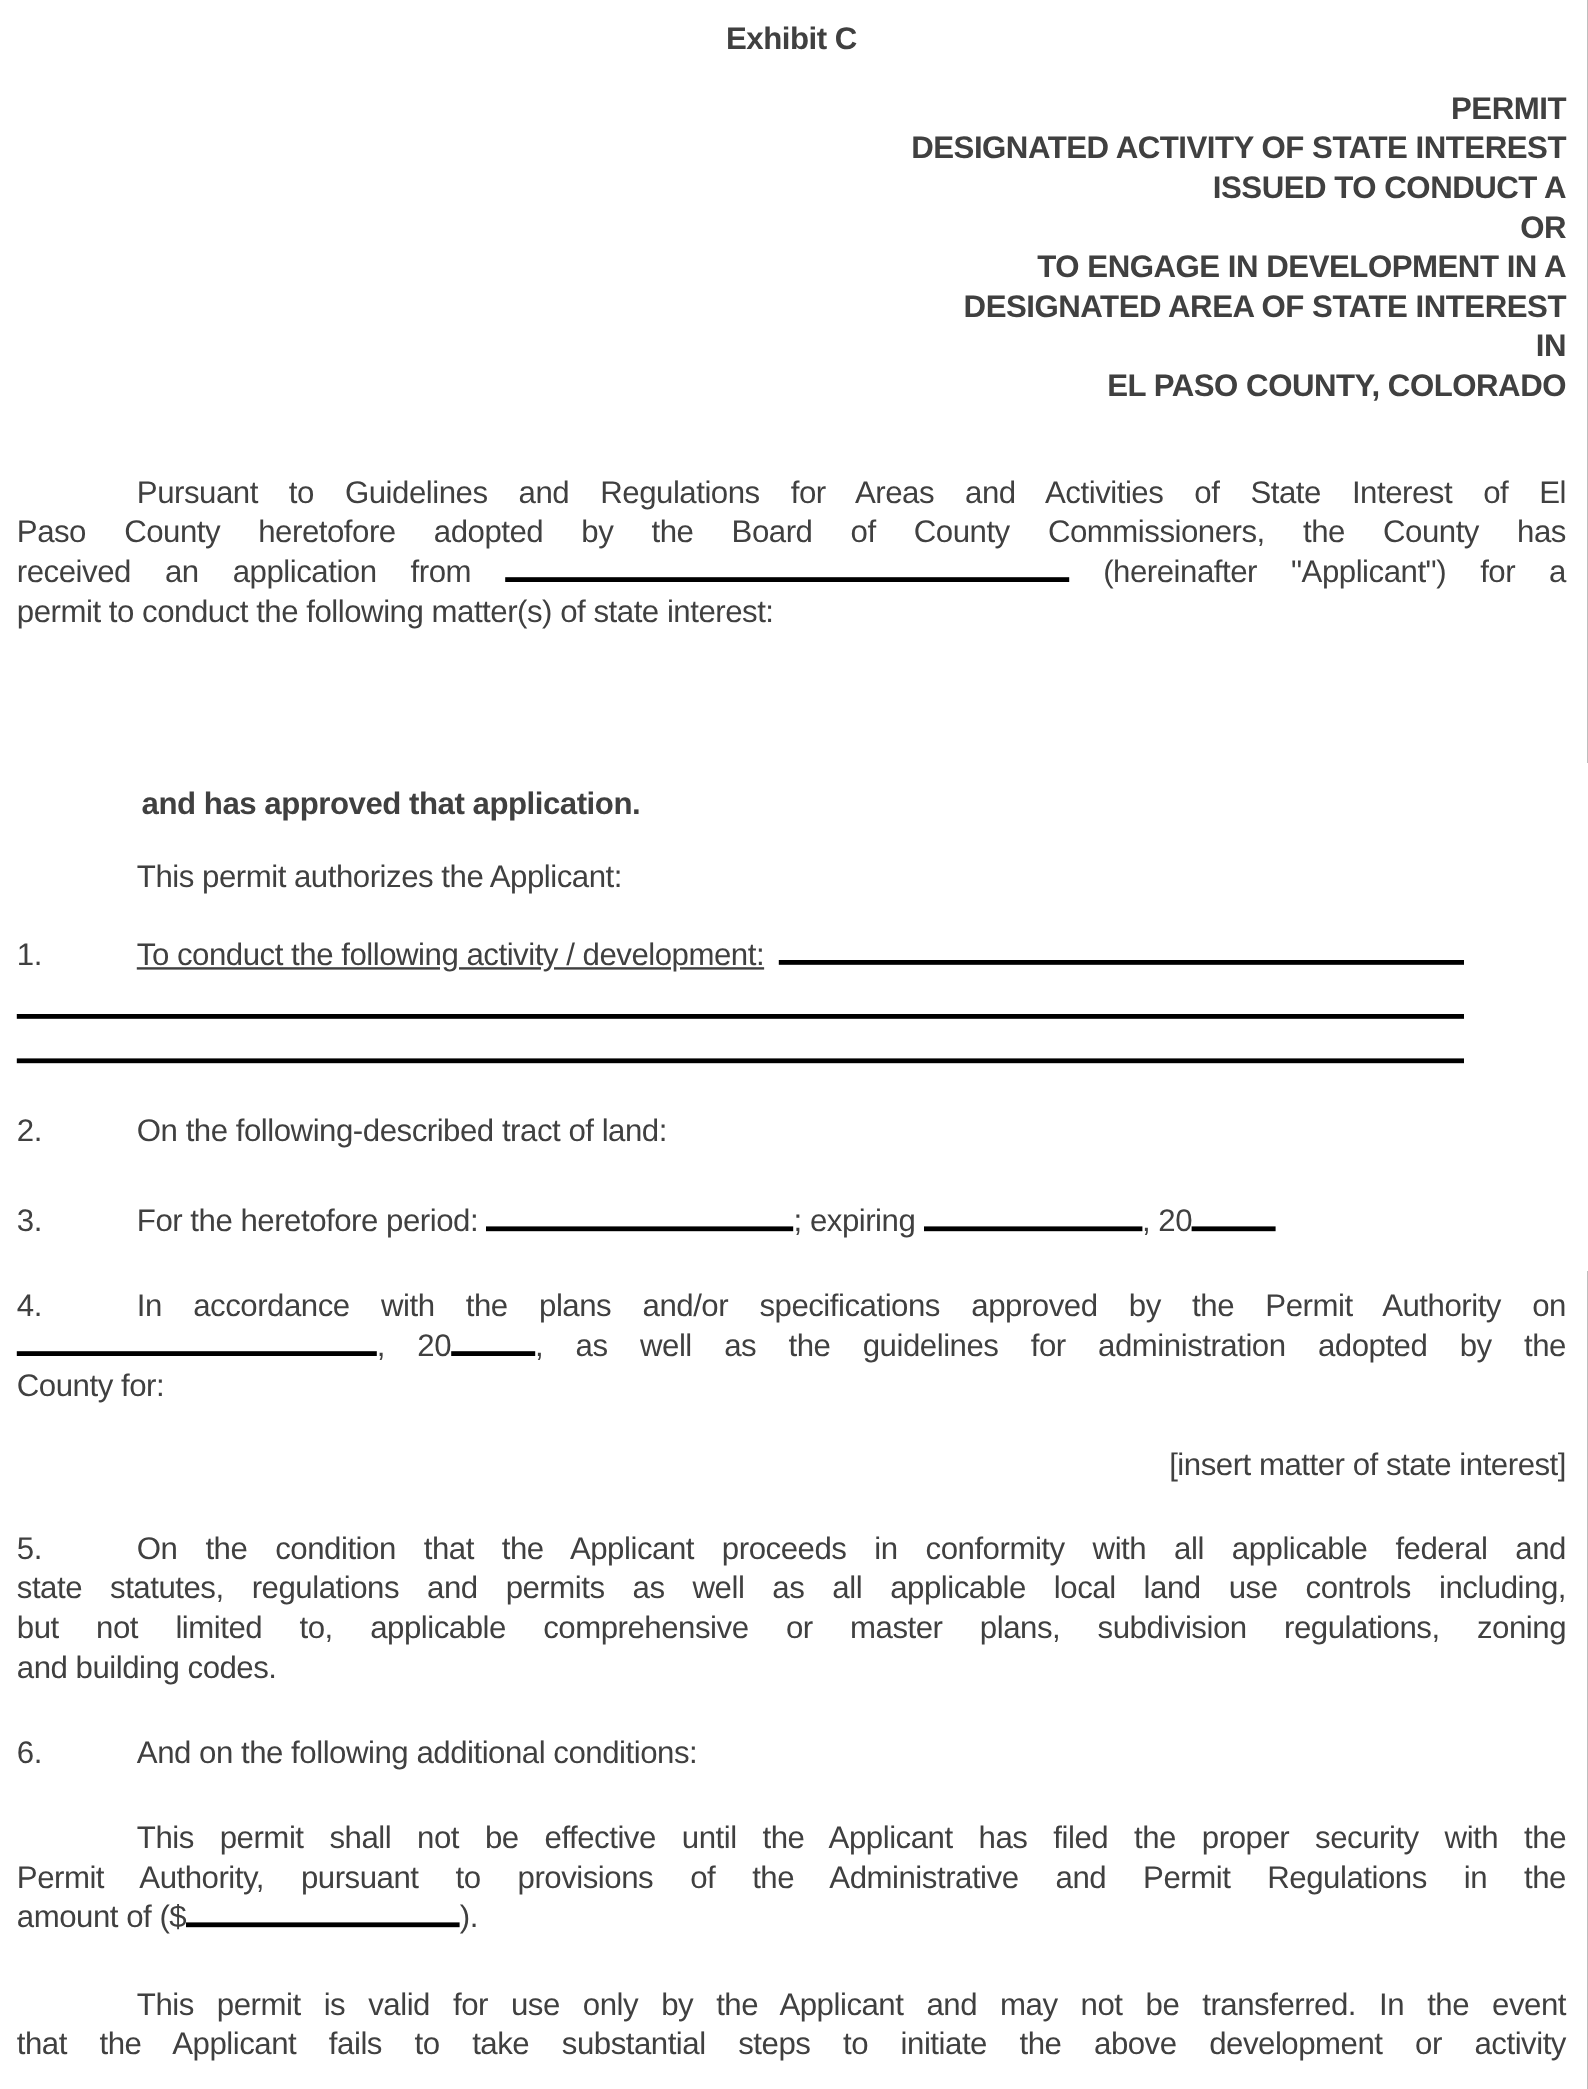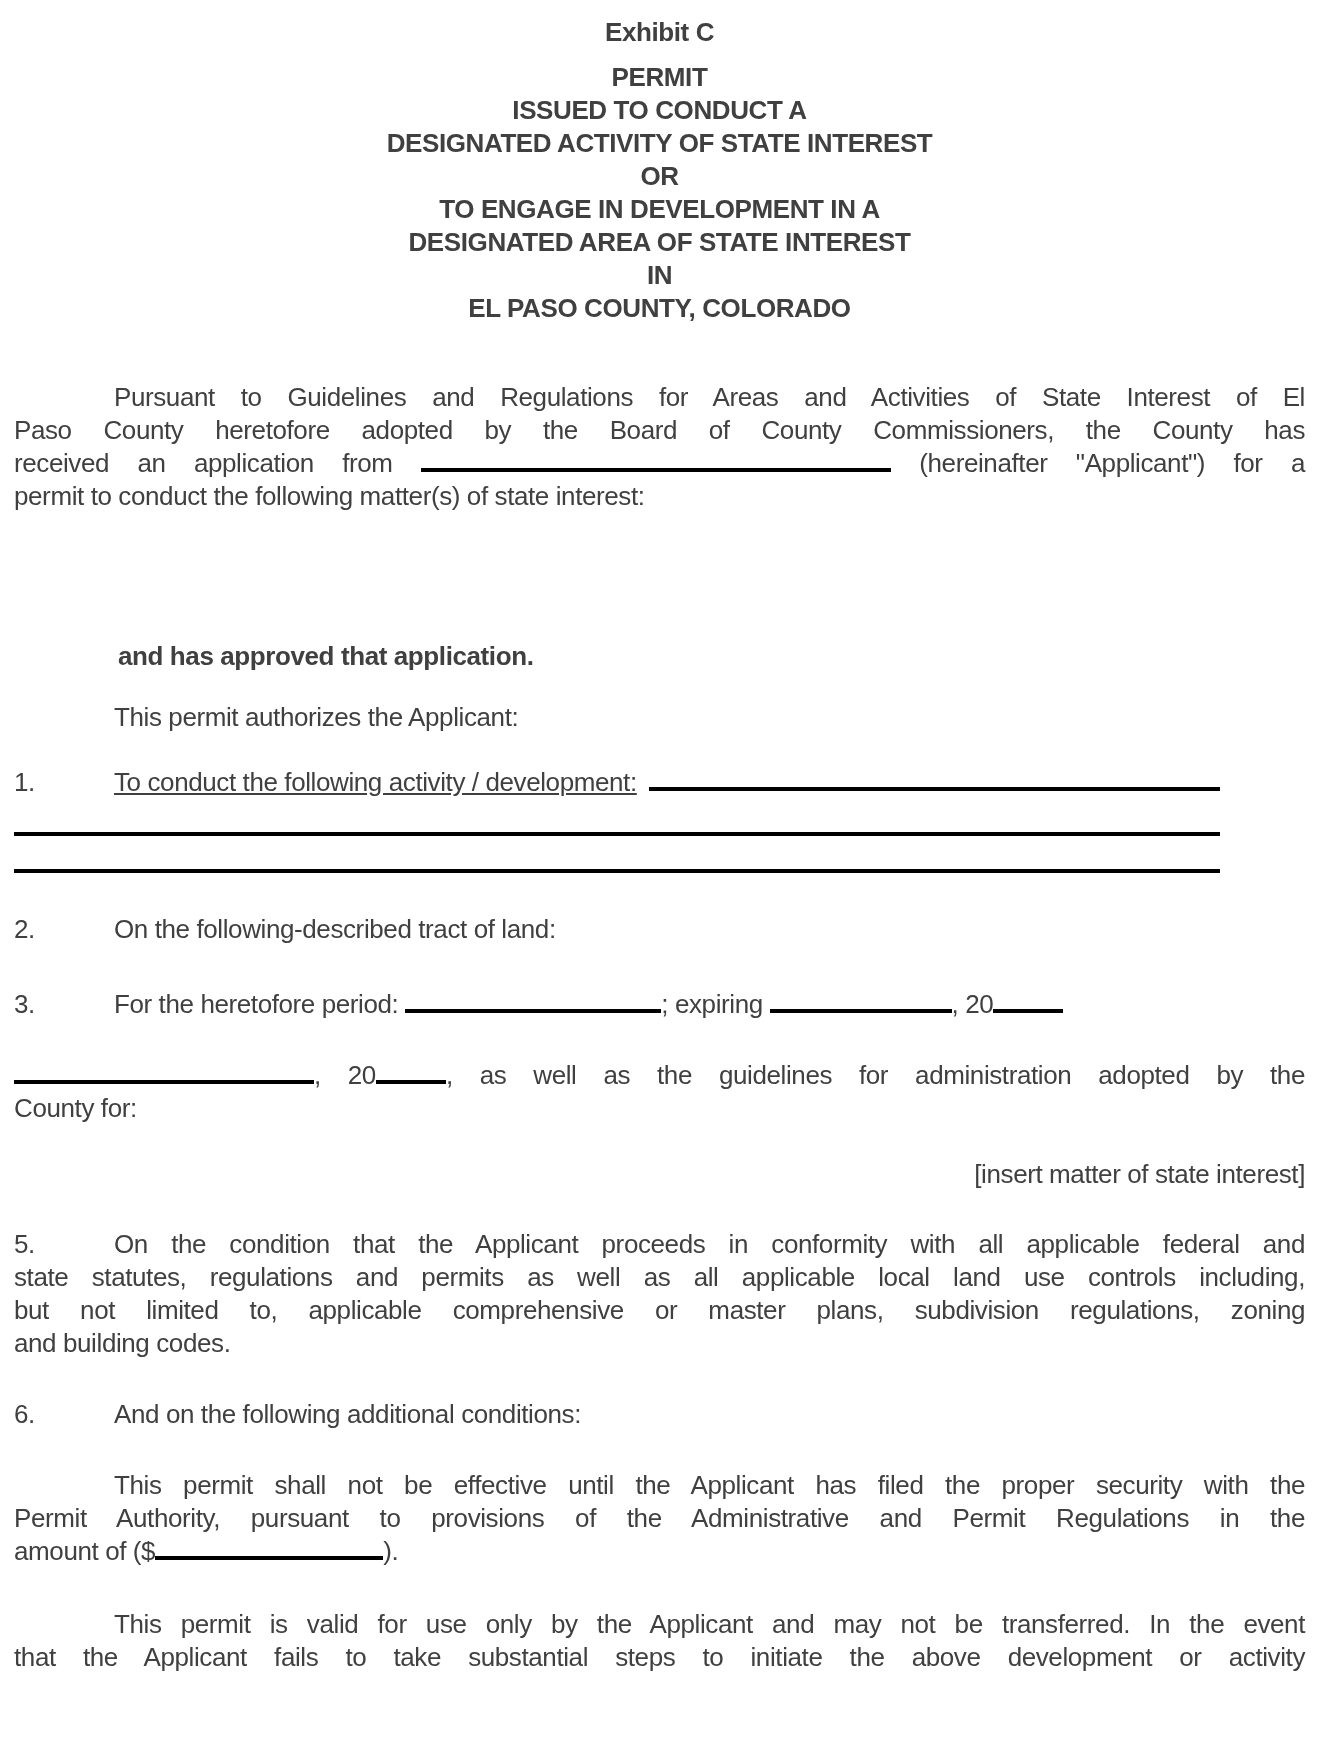--- a/index.html
+++ b/index.html
@@ -11,21 +11,21 @@
     color:#404040;
     box-sizing:border-box;
     padding:16px 18px 0 14px;
     font-family:"Liberation Sans","DejaVu Sans",sans-serif;
     font-size:26px;
     line-height:33px;
     letter-spacing:-0.4px;
     overflow:hidden;
   }
   .center-bold { text-align:center; font-weight:bold; }
-  .title-block { margin-top:12px; }
+  .title-block { margin-top:25px;text-align:right; }
   .jline { text-align:justify; text-align-last:justify; }
   .lastline { text-align:left; text-align-last:left; }
   .indent { padding-left:100px; }
   .num { display:inline-block; width:100px; }
   .uline { display:inline-block; height:2px; border-bottom:4px solid #000; }
   .u470 { width:470px; }
   .u256 { width:256px; }
   .u182 { width:182px; }
   .u70  { width:70px; }
   .u300 { width:300px; }
@@ -50,22 +50,22 @@
 </style>
 </head>
 <body>
 
 <div class="page">
 
   <div class="center-bold">Exhibit C</div>
 
   <div class="center-bold title-block">
     <div>PERMIT</div>
+    <div>DESIGNATED ACTIVITY OF STATE INTEREST</div>
     <div>ISSUED TO CONDUCT A</div>
-    <div>DESIGNATED ACTIVITY OF STATE INTEREST</div>
     <div>OR</div>
     <div>TO ENGAGE IN DEVELOPMENT IN A</div>
     <div>DESIGNATED AREA OF STATE INTEREST</div>
     <div>IN</div>
     <div>EL PASO COUNTY, COLORADO</div>
   </div>
 
   <div class="intro">
     <div class="jline indent">Pursuant to Guidelines and Regulations for Areas and Activities of State Interest of El</div>
     <div class="jline">Paso County heretofore adopted by the Board of County Commissioners, the County has</div>
@@ -96,20 +96,23 @@
   </div>
 
   <div class="item3">
     <span class="num">3.</span><span>For the heretofore period:</span>
     <span class="uline u256"></span><span>; expiring</span>
     <span class="uline u182"></span><span>, 20</span><span class="uline u70"></span>
   </div>
 
   <div class="item4">
     <div class="jline">
+      <span class="num">4.</span><span>In accordance with the plans and/or specifications approved by the Permit Authority on</span>
+    </div>
+    <div class="jline">
       <span class="uline u300"></span><span>, 20</span><span class="uline u70"></span><span>, as well as the guidelines for administration adopted by the</span>
     </div>
     <div class="lastline">County for:</div>
   </div>
 
   <div class="insert-note">[insert matter of state interest]</div>
 
   <div class="item5">
     <div class="jline">
       <span class="num">5.</span><span>On the condition that the Applicant proceeds in conformity with all applicable federal and</span>

